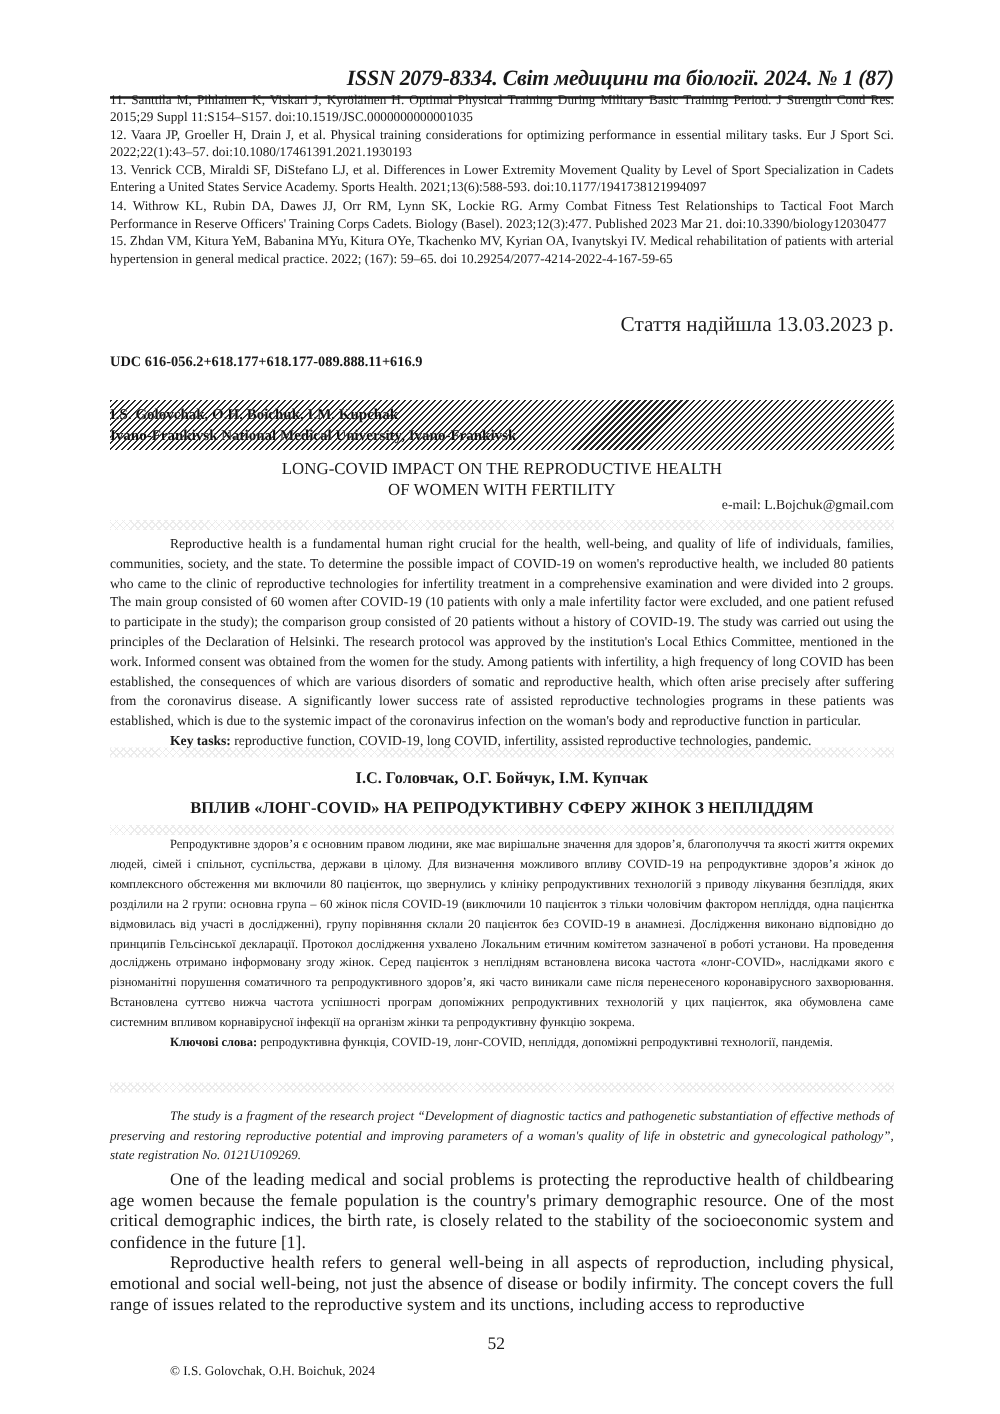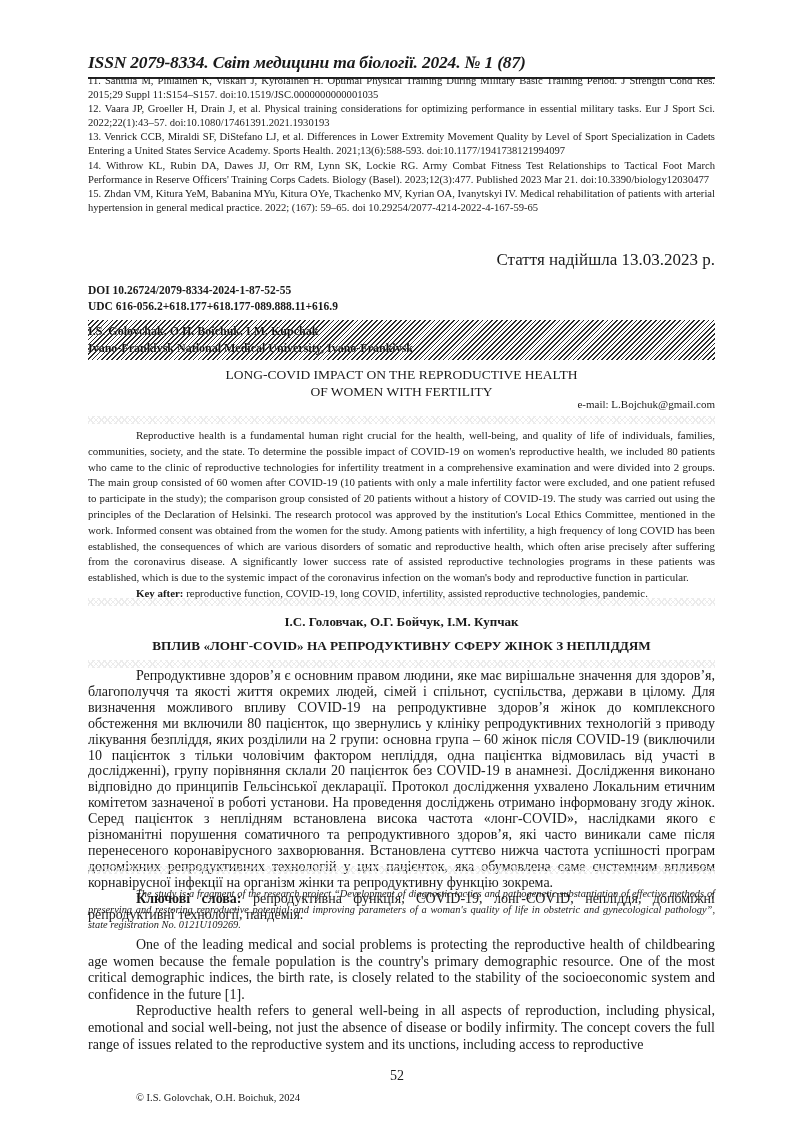--- a/index.html
+++ b/index.html
@@ -1,40 +1,40 @@
 <!DOCTYPE html>
 <html><head>
 <meta charset="utf-8">
 <style>
   html, body { margin:0; padding:0; background:#ffffff; }
   body { width:800px; height:1131px; position:relative; overflow:hidden;
          font-family:"Liberation Serif", "DejaVu Serif", serif; color:#1a1a1a; }
   .page { position:absolute; left:88px; top:0; width:627px; }
   .journal-header { position:absolute; top:52px; left:0; width:627px;
         font-style:italic; font-weight:bold; font-size:17.5px; letter-spacing:-0.2px;
-        padding-bottom:4px; border-bottom:2px solid #222; }
+        padding-bottom:4px; border-bottom:2px solid #222;text-align:right; }
   .refs { position:absolute; top:74px; left:0; width:627px; font-size:10.6px; line-height:14.1px; text-align:justify; }
   .refs p { margin:0; }
   .received { position:absolute; top:250px; right:0; font-size:17px; }
   .ids { position:absolute; top:282px; left:0; font-weight:bold; font-size:11.5px; line-height:16px; }
   .author-band { position:absolute; top:320px; left:0; width:627px; height:40px;
        background: repeating-linear-gradient(135deg, #2a2a2a 0px, #2a2a2a 1.2px, #ffffff 1.2px, #ffffff 3.4px);
        text-align:left; font-weight:bold; font-size:12px; line-height:17px; padding-top:3px; box-sizing:border-box; }
   .author-band span { display:block; color:#111; text-shadow:0 0 1px #fff; }
   .title-en { position:absolute; top:366px; left:0; width:627px; text-align:center; font-weight:normal; font-size:13.5px; line-height:17px; }
   .email { position:absolute; top:398px; right:0; font-size:11px; }
   .wave { position:absolute; left:0; width:627px; height:8px;
           background: repeating-linear-gradient(135deg, #e8e8e8 0 1px, transparent 1px 4px),
                       repeating-linear-gradient(45deg, #e8e8e8 0 1px, transparent 1px 4px); opacity:0.8; }
   .abstract { position:absolute; left:0; width:627px; font-size:10.9px; line-height:15.8px; text-align:justify; }
   .abstract p { margin:0; text-indent:48px; }
   .kw b { font-weight:bold; }
   .authors-ua { position:absolute; top:614px; left:0; width:627px; text-align:center; font-weight:bold; font-size:13px; }
   .title-ua { position:absolute; top:638px; left:0; width:627px; text-align:center; font-weight:bold; font-size:13.2px; }
-  .abstract-ua { top:668px; line-height:15.9px; font-size:14px; }
+  .abstract-ua { top:668px; line-height:15.9px; font-size:10px; }
   .project { position:absolute; top:886px; left:0; width:627px; font-style:italic; font-size:10.4px; line-height:15.5px; text-align:justify; }
   .project p { margin:0; text-indent:48px; }
   .body-text { position:absolute; top:937px; left:0; width:627px; font-size:14px; line-height:16.6px; text-align:justify; }
   .body-text p { margin:0; text-indent:48px; }
   .footer-copy { position:absolute; top:1064px; left:48px; font-size:10.5px;margin-top:28px; }
   .page-number { position:absolute; top:1068px; left:302px; font-size:14px; }
 </style>
 </head>
 <body>
 
@@ -45,41 +45,40 @@
     <p>11. Santtila M, Pihlainen K, Viskari J, Kyröläinen H. Optimal Physical Training During Military Basic Training Period. J Strength Cond Res. 2015;29 Suppl 11:S154–S157. doi:10.1519/JSC.0000000000001035</p>
     <p>12. Vaara JP, Groeller H, Drain J, et al. Physical training considerations for optimizing performance in essential military tasks. Eur J Sport Sci. 2022;22(1):43–57. doi:10.1080/17461391.2021.1930193</p>
     <p>13. Venrick CCB, Miraldi SF, DiStefano LJ, et al. Differences in Lower Extremity Movement Quality by Level of Sport Specialization in Cadets Entering a United States Service Academy. Sports Health. 2021;13(6):588-593. doi:10.1177/1941738121994097</p>
     <p>14. Withrow KL, Rubin DA, Dawes JJ, Orr RM, Lynn SK, Lockie RG. Army Combat Fitness Test Relationships to Tactical Foot March Performance in Reserve Officers' Training Corps Cadets. Biology (Basel). 2023;12(3):477. Published 2023 Mar 21. doi:10.3390/biology12030477</p>
     <p>15. Zhdan VM, Kitura YeM, Babanina MYu, Kitura OYe, Tkachenko MV, Kyrian OA, Ivanytskyi IV. Medical rehabilitation of patients with arterial hypertension in general medical practice. 2022; (167): 59–65. doi 10.29254/2077-4214-2022-4-167-59-65</p>
   </div>
 
   <div class="received">Стаття надійшла 13.03.2023 р.</div>
 
   <div class="ids">
-    <div>DOI 10.26724/2079-8334-2024-1-87-52-55</div>
     <div>UDC 616-056.2+618.177+618.177-089.888.11+616.9</div>
   </div>
 
   <div class="author-band">
     <span>I.S. Golovchak, O.H. Boichuk, I.M. Kupchak</span>
     <span>Ivano-Frankivsk National Medical University, Ivano-Frankivsk</span>
   </div>
 
   <div class="title-en">
     <div>LONG-COVID IMPACT ON THE REPRODUCTIVE HEALTH</div>
     <div>OF WOMEN WITH FERTILITY</div>
   </div>
 
   <div class="email">e-mail: L.Bojchuk@gmail.com</div>
 
   <div class="wave" style="top:416px"></div>
 
   <div class="abstract" style="top:428px">
     <p>Reproductive health is a fundamental human right crucial for the health, well-being, and quality of life of individuals, families, communities, society, and the state. To determine the possible impact of COVID-19 on women's reproductive health, we included 80 patients who came to the clinic of reproductive technologies for infertility treatment in a comprehensive examination and were divided into 2 groups. The main group consisted of 60 women after COVID-19 (10 patients with only a male infertility factor were excluded, and one patient refused to participate in the study); the comparison group consisted of 20 patients without a history of COVID-19. The study was carried out using the principles of the Declaration of Helsinki. The research protocol was approved by the institution's Local Ethics Committee, mentioned in the work. Informed consent was obtained from the women for the study. Among patients with infertility, a high frequency of long COVID has been established, the consequences of which are various disorders of somatic and reproductive health, which often arise precisely after suffering from the coronavirus disease. A  significantly lower success rate of assisted reproductive technologies programs in these patients was established, which is due to the systemic impact of the coronavirus infection on the woman's body and reproductive function in particular.</p>
-    <p class="kw"><b>Key after:</b><span> reproductive function, COVID-19, long COVID, infertility, assisted reproductive technologies, pandemic.</span></p>
+    <p class="kw"><b>Key tasks:</b><span> reproductive function, COVID-19, long COVID, infertility, assisted reproductive technologies, pandemic.</span></p>
   </div>
 
   <div class="wave" style="top:598px"></div>
 
   <div class="authors-ua">І.С. Головчак, О.Г. Бойчук, І.М. Купчак</div>
   <div class="title-ua">ВПЛИВ «ЛОНГ-COVID» НА РЕПРОДУКТИВНУ СФЕРУ ЖІНОК З НЕПЛІДДЯМ</div>
 
   <div class="wave" style="top:660px"></div>
 
   <div class="abstract abstract-ua">

